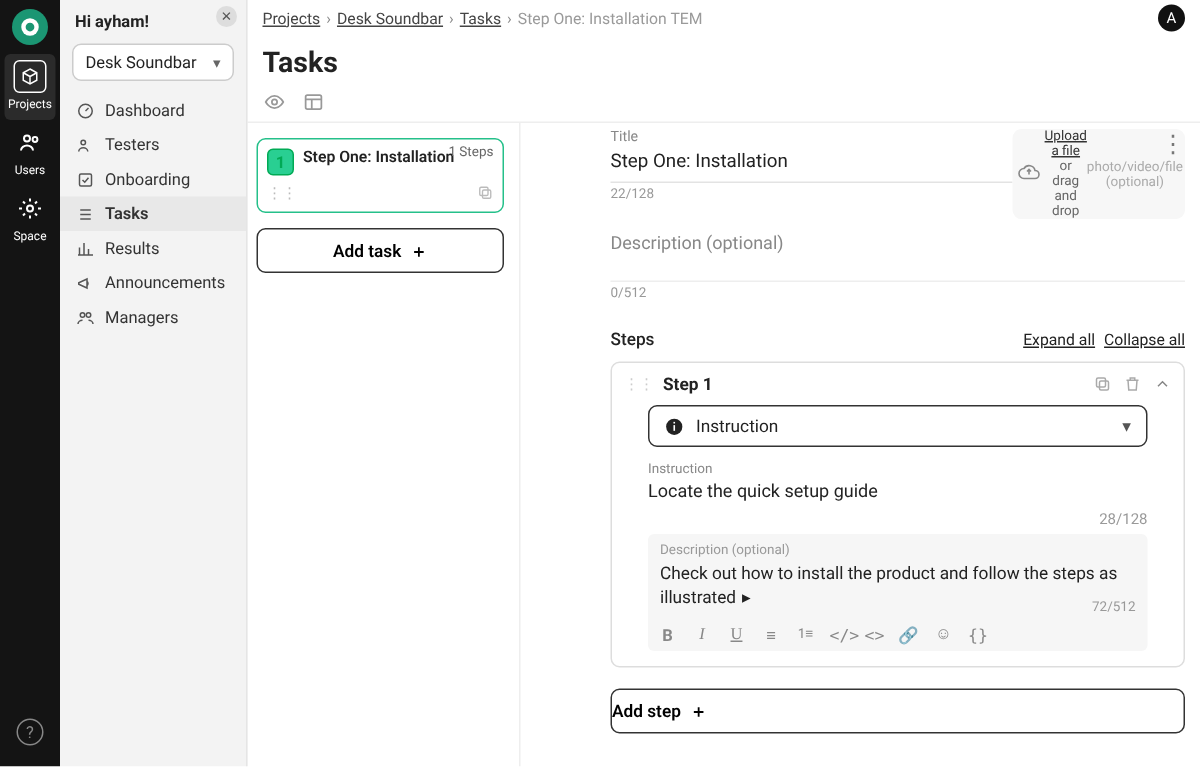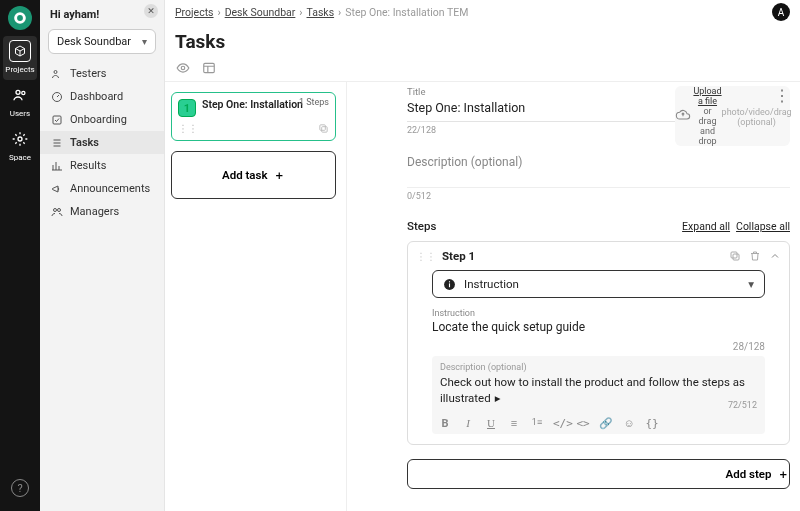--- a/index.html
+++ b/index.html
@@ -33,21 +33,21 @@
   .view-icons { padding:4px 10px 6px; display:flex; gap:10px; color:#888; border-bottom:1px solid #eee;}
   .content { flex:1; display:flex; min-height:0; }
   
   .col-list { width:182px; padding:10px 10px 0 6px; border-right:1px solid #eee;}
   .task-card { border:1.5px solid #25c08a; border-radius:6px; background:#fff; padding:6px; position:relative; }
   .task-card-inner { display:flex; align-items:flex-start; gap:6px; }
   .task-num { width:18px; height:18px; border-radius:4px; background:#29cf92; color:#0a5; font-weight:700; font-size:11px; display:flex; align-items:center; justify-content:center; border:1px solid #0a5;}
   .task-title { font-size:10.5px; font-weight:600; line-height:1.2; flex:1;}
   .task-steps { position:absolute; top:4px; right:6px; font-size:9px; color:#666; }
   .task-icons { display:flex; justify-content:space-between; margin-top:6px; color:#bbb; font-size:10px;}
-  .add-task-btn { margin-top:10px; border:1px solid #333; border-radius:6px; background:#fff; height:48px; width:100%; display:flex; align-items:center; justify-content:center; gap:6px; font-size:11.5px; font-weight:600; cursor:pointer;}
+  .add-task-btn { margin-top:10px; border:1px solid #333; border-radius:6px; background:#fff; height:30px; width:100%; display:flex; align-items:center; justify-content:center; gap:6px; font-size:11.5px; font-weight:600; cursor:pointer;}
   
   .col-detail { flex:1; padding:4px 10px 12px 60px; overflow:auto; position:relative; }
   .kebab { position:absolute; top:6px; right:10px; color:#777; font-size:16px; cursor:pointer; letter-spacing:0; line-height:1;}
   .row-top { display:flex; align-items:flex-start; }
   .title-block { flex:1; }
   .field-label { font-size:9.5px; color:#888; }
   .title-value { font-size:12.5px; padding:3px 0 6px; border-bottom:1px solid #e3e3e3;}
   .counter { font-size:9px; color:#999; text-align:left; margin-top:3px;}
   .upload-box { width:115px; height:60px; border-radius:6px; background:#f7f7f7; display:flex; align-items:center; justify-content:center; font-size:9px; color:#666; text-align:center; padding:4px;}
   .upload-link { text-decoration:underline; color:#333;}
@@ -69,21 +69,21 @@
   .cnt-right { font-size:10px; color:#999; text-align:right; margin-top:3px;}
   .desc-box { background:#f6f6f6; border-radius:4px; padding:6px 8px 28px; margin-top:4px; position:relative;}
   .desc-box .lbl { font-size:9px; color:#999; }
   .desc-box .txt { font-size:11.5px; margin-top:3px; line-height:1.35;}
   .desc-box .cnt { position:absolute; bottom:24px; right:8px; font-size:9px; color:#999;}
   .toolbar { position:absolute; bottom:4px; left:6px; display:flex; gap:9px; color:#888; font-size:11px;}
   .toolbar span { cursor:pointer; font-family: Georgia, serif; width:14px; text-align:center;}
   .toolbar .b { font-weight:700; font-family:inherit;}
   .toolbar .i { font-style:italic;}
   .toolbar .u { text-decoration:underline;}
-  .add-step-btn { margin-top:14px; border:1px solid #333; border-radius:6px; background:#fff; height:30px; width:100%; display:flex; align-items:center; justify-content:flex-end; gap:6px; font-size:11.5px; font-weight:600; cursor:pointer;}
+  .add-step-btn { margin-top:14px; border:1px solid #333; border-radius:6px; background:#fff; height:30px; width:100%; display:flex; align-items:center; justify-content:flex-start; gap:6px; font-size:11.5px; font-weight:600; cursor:pointer;}
   svg { display:block; }
 </style>
 </head>
 <body>
 
 <div class="app">
 
   <div class="rail">
     <div class="logo">
       <svg width="14" height="14" viewBox="0 0 24 24">
@@ -126,34 +126,34 @@
   <div class="side">
     <div class="side-close">✕</div>
     <div class="side-hdr">Hi ayham!</div>
     <div class="project-select">
       <span>Desk Soundbar</span>
       <span style="font-size:10px;color:#666">▾</span>
     </div>
     <div class="nav-item">
       <span class="nav-ico">
           <svg width="12" height="12" viewBox="0 0 24 24" fill="none" stroke="currentColor" stroke-width="2">
+            <circle cx="12" cy="12" r="9"></circle>
+            <path d="M12 12l4-4"></path>
+          </svg>
+        </span>
+      <span>Dashboard</span>
+    </div>
+    <div class="nav-item">
+      <span class="nav-ico">
+          <svg width="12" height="12" viewBox="0 0 24 24" fill="none" stroke="currentColor" stroke-width="2">
             <circle cx="9" cy="8" r="3"></circle>
             <path d="M3 20c0-3 3-5 6-5s6 2 6 5"></path>
           </svg>
         </span>
       <span>Testers</span>
-    </div>
-    <div class="nav-item">
-      <span class="nav-ico">
-          <svg width="12" height="12" viewBox="0 0 24 24" fill="none" stroke="currentColor" stroke-width="2">
-            <circle cx="12" cy="12" r="9"></circle>
-            <path d="M12 12l4-4"></path>
-          </svg>
-        </span>
-      <span>Dashboard</span>
     </div>
     <div class="nav-item">
       <span class="nav-ico">
           <svg width="12" height="12" viewBox="0 0 24 24" fill="none" stroke="currentColor" stroke-width="2">
             <rect x="4" y="4" width="16" height="16" rx="2"></rect>
             <path d="M8 12l3 3 5-6"></path>
           </svg>
         </span>
       <span>Onboarding</span>
     </div>
@@ -254,21 +254,21 @@
             <div class="counter">22/128</div>
           </div>
           <div class="upload-box">
             <span style="margin-bottom:3px">
                 <svg width="20" height="16" viewBox="0 0 24 24" fill="none" stroke="#888" stroke-width="1.6">
                   <path d="M7 18a5 5 0 010-10 6 6 0 0111 2 4 4 0 010 8H7z"></path>
                   <path d="M12 9v5M10 11l2-2 2 2"></path>
                 </svg>
               </span>
             <div><span class="upload-link">Upload a file</span><span> or drag and drop</span></div>
-            <div style="color:#aaa;margin-top:2px">photo/video/drag (optional)</div>
+            <div style="color:#aaa;margin-top:2px">photo/video/file (optional)</div>
           </div>
         </div>
 
         <div class="desc-block">
           <div class="desc-value">Description (optional)</div>
           <div class="counter">0/512</div>
         </div>
 
         <div class="steps-hdr">
           <span style="font-weight:500">Steps</span>

